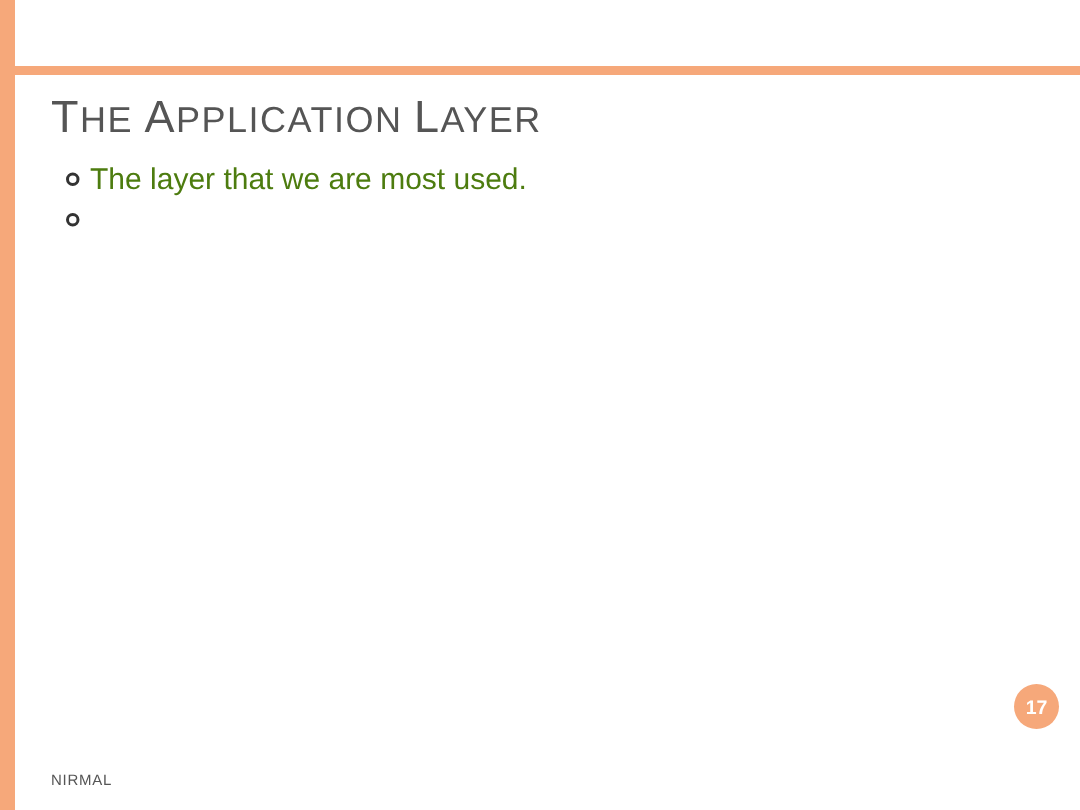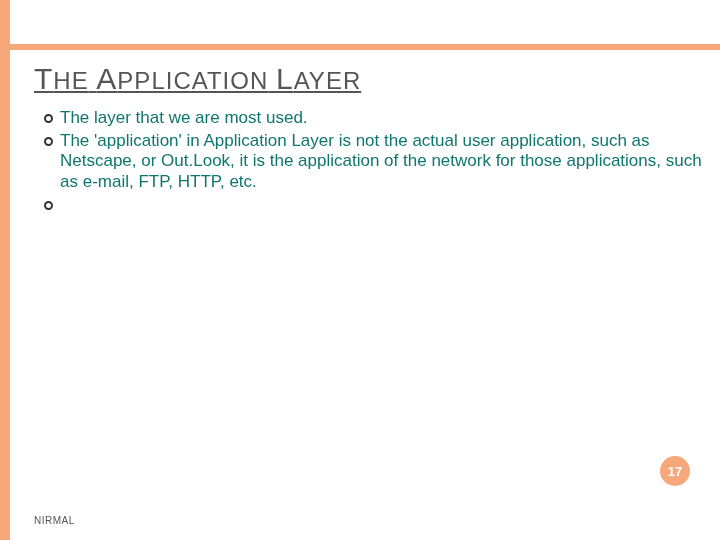--- a/index.html
+++ b/index.html
@@ -36,32 +36,31 @@
   .title {
     position: absolute;
     left: 34px;
     top: 62px;
     right: 30px;
     color: #555555;
     font-size: 24px;
     letter-spacing: 1px;
     font-variant: small-caps;
     font-family: "Century Gothic", Arial, sans-serif;
-    text-decoration: underline;
   }
   .title .cap {
     font-size: 30px;
   }
   .body {
     position: absolute;
     left: 44px;
     top: 108px;
     right: 18px;
-    color: #0f766e;
-    font-size: 17px;
+    color: #4d7c0f;
+    font-size: 20px;
     line-height: 1.22;
   }
   .body p {
     margin: 0 0 2px 0;
     position: relative;
     padding-left: 16px;
   }
   .bullet-ring {
     position: absolute;
     left: 0;
@@ -69,21 +68,21 @@
     width: 9px;
     height: 9px;
     border: 2px solid #333333;
     border-radius: 50%;
     background: transparent;
     box-sizing: border-box;
     display: inline-block;
   }
   .page-badge {
     position: absolute;
-    right: 30px;
+    right: 14px;
     bottom: 54px;
     width: 30px;
     height: 30px;
     border-radius: 50%;
     background: #f6a87a;
     color: #ffffff;
     font-size: 13px;
     font-weight: bold;
     display: flex;
     align-items: center;
@@ -111,24 +110,20 @@
     <span class="cap">L</span><span>AYER</span>
   </div>
 
   <div class="body">
     <p>
       <span class="bullet-ring"></span>
       <span>The layer that we are most used.</span>
     </p>
     <p>
       <span class="bullet-ring"></span>
-      <span>The 'application' in Application Layer is not the actual user application, such as Netscape, or Out.Look, it is the application of the network for those applications, such as e-mail, FTP, HTTP, etc.</span>
-    </p>
-    <p>
-      <span class="bullet-ring"></span>
     </p>
   </div>
 
   <div class="page-badge">
     <span>17</span>
   </div>
 
   <div class="author">NIRMAL</div>
 </div>
 

